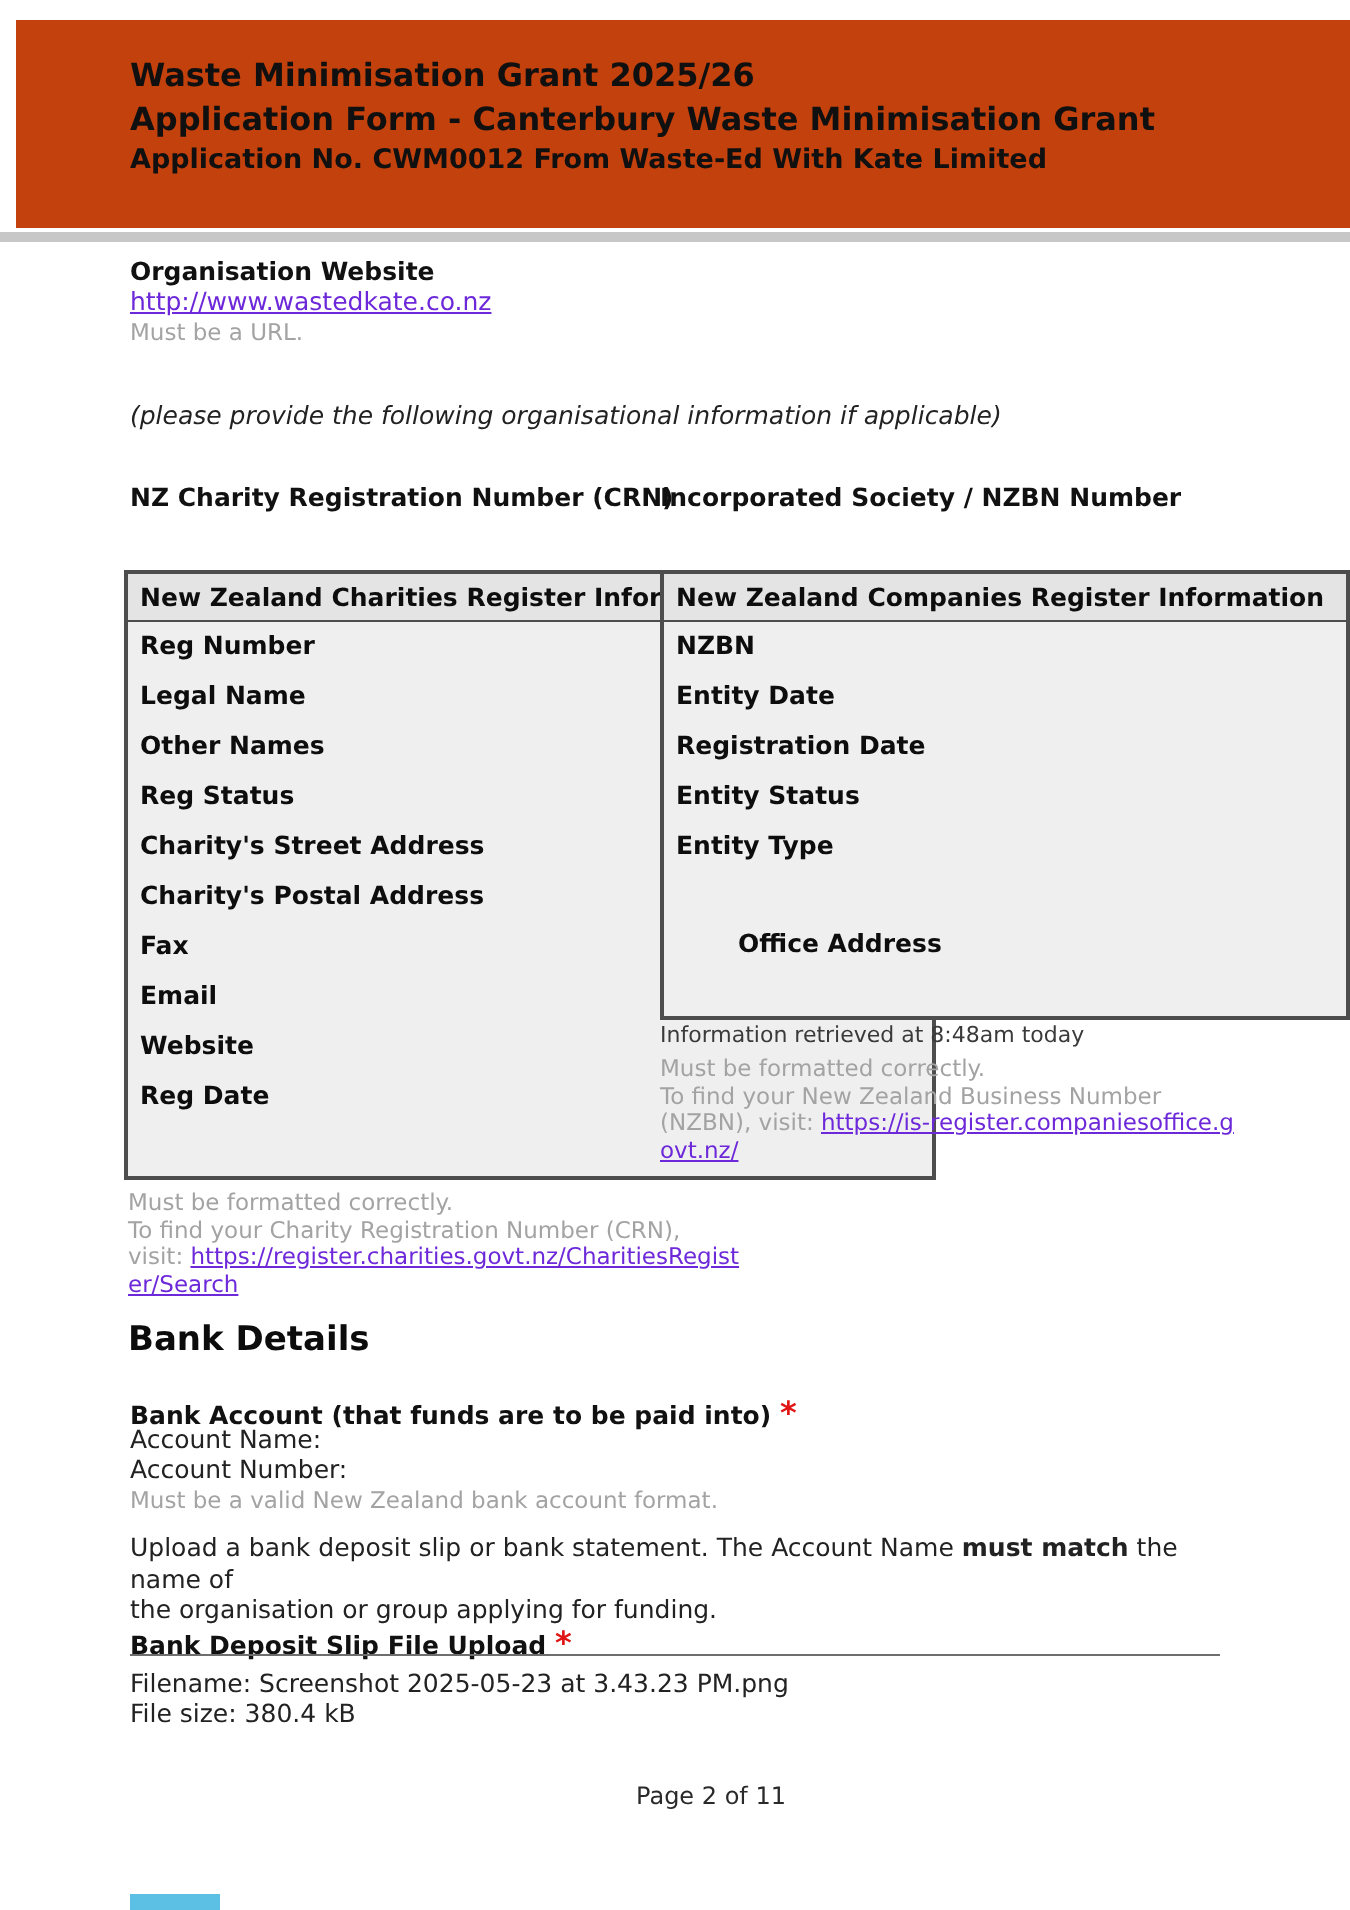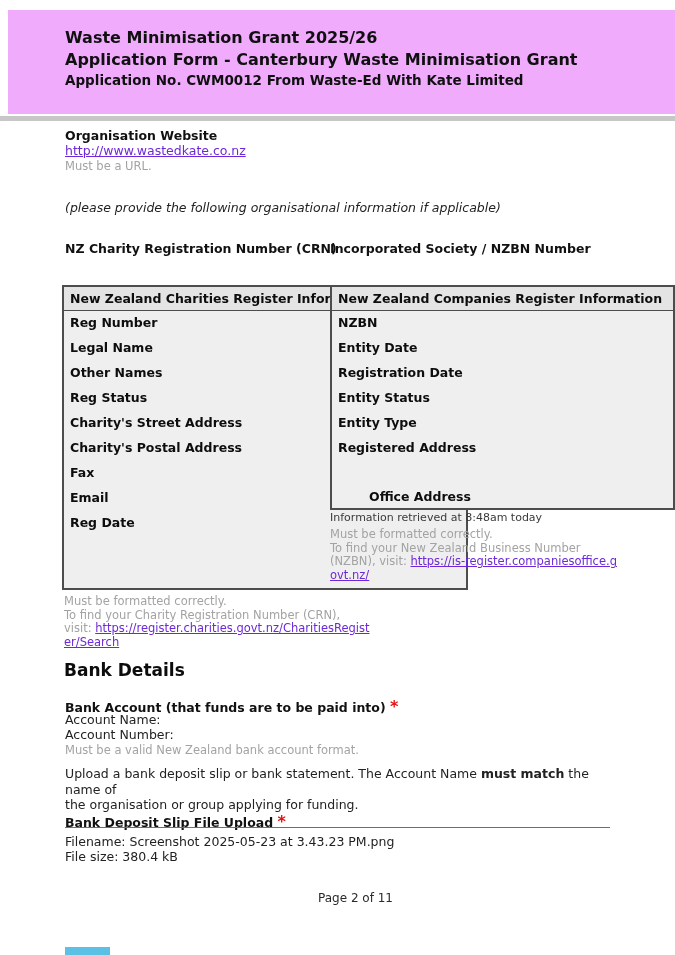--- a/index.html
+++ b/index.html
@@ -5,21 +5,21 @@
   * { margin:0; padding:0; box-sizing:border-box; }
   html,body { width:675px; height:955px; }
   body {
     position:relative; background:#ffffff;
     font-family:"DejaVu Sans","Liberation Sans",sans-serif;
     color:#1d1d1d; overflow:hidden;
   }
   .abs { position:absolute; }
 
   
-  .hdr { left:8px; top:10px; width:667px; height:104px; background:#f0abfc; padding:17px 0 0 57px; }
+  .hdr { left:8px; top:10px; width:667px; height:104px; background:#c2410c; padding:17px 0 0 57px; }
   .hdr .t1 { font-size:16px; font-weight:bold; line-height:22px; color:#101010; }
   .hdr .t3 { font-size:13.5px; font-weight:bold; line-height:19px; color:#101010; }
   .hdr .t4 { font-size:10.5px; line-height:15px; color:#1a1a1a; margin-top:2px; }
   .divider { left:0; top:116px; width:675px; height:5px; background:#c7c7c7; }
 
   .bold125 { font-size:12.5px; font-weight:bold; color:#111; }
   .body125 { font-size:12.5px; color:#222; }
   .muted   { font-size:11.5px; color:#a3a3a3; }
   .italic-note { font-size:12.5px; font-style:italic; color:#222; }
   a.lnk { color:#6d28d9; text-decoration:underline; cursor:pointer; }
@@ -68,31 +68,31 @@
 <div class="abs tbl left-tbl">
   <div class="tbl-hdr">New Zealand Charities Register Information</div>
   <div class="tbl-row">Reg Number</div>
   <div class="tbl-row">Legal Name</div>
   <div class="tbl-row">Other Names</div>
   <div class="tbl-row">Reg Status</div>
   <div class="tbl-row">Charity's Street Address</div>
   <div class="tbl-row">Charity's Postal Address</div>
   <div class="tbl-row">Fax</div>
   <div class="tbl-row">Email</div>
+  <div class="tbl-row">Website</div>
   <div class="tbl-row">Reg Date</div>
 </div>
 
 <div class="abs tbl right-tbl">
   <div class="tbl-hdr">New Zealand Companies Register Information</div>
   <div class="tbl-row">NZBN</div>
   <div class="tbl-row">Entity Date</div>
   <div class="tbl-row">Registration Date</div>
   <div class="tbl-row">Entity Status</div>
   <div class="tbl-row">Entity Type</div>
-  <div class="tbl-row">Registered Address</div>
   <div class="tbl-row row-gap">Office Address</div>
 </div>
 
 <div class="abs retrieved">Information retrieved at 8:48am today</div>
 <div class="abs helper-r pre"><span>Must be formatted correctly.
 To find your New Zealand Business Number
 (NZBN), visit: </span><a class="lnk brk">https://is-register.companiesoffice.govt.nz/</a></div>
 
 <div class="abs helper-l pre"><span>Must be formatted correctly.
 To find your Charity Registration Number (CRN),

